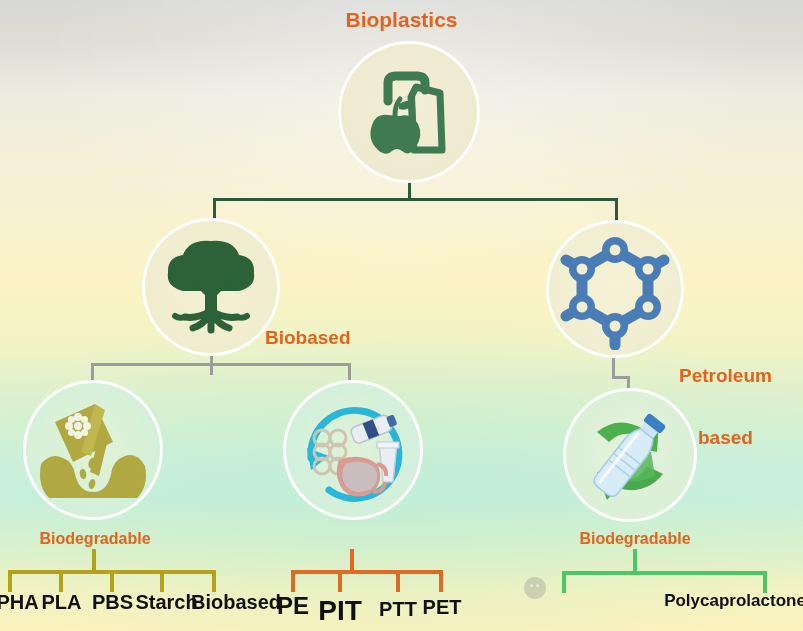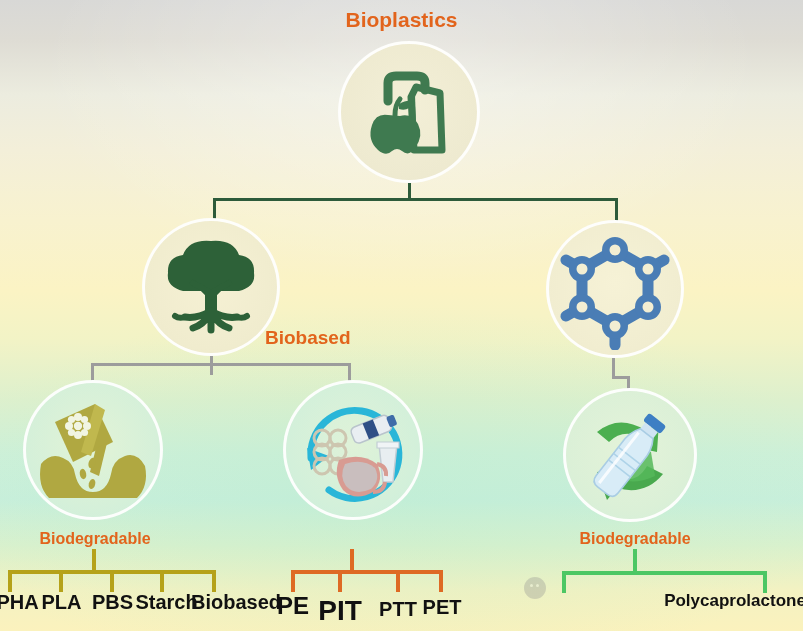--- a/index.html
+++ b/index.html
@@ -175,20 +175,24 @@
       <g fill="#f3eed2">
         <circle cx="61" cy="22" r="5.5"></circle>
         <circle cx="28" cy="41" r="5.5"></circle>
         <circle cx="94" cy="41" r="5.5"></circle>
         <circle cx="28" cy="79" r="5.5"></circle>
         <circle cx="94" cy="79" r="5.5"></circle>
         <circle cx="61" cy="98" r="5.5"></circle>
       </g>
     </svg>
   </div>
+  <div class="lbl lbl-orange" style="left:679px;top:325px;font-size:19px;text-align:center;">
+    <div>Petroleum</div>
+    <div>based</div>
+  </div>
 
   <div class="line gray" style="left:210px;top:356px;width:3px;height:19px;"></div>
   <div class="line gray" style="left:91px;top:363px;width:260px;height:3px;"></div>
   <div class="line gray" style="left:91px;top:363px;width:3px;height:22px;"></div>
   <div class="line gray" style="left:348px;top:363px;width:3px;height:22px;"></div>
 
   <div class="line gray" style="left:612px;top:358px;width:3px;height:20px;"></div>
   <div class="line gray" style="left:612px;top:376px;width:18px;height:3px;"></div>
   <div class="line gray" style="left:627px;top:376px;width:3px;height:17px;"></div>
 

